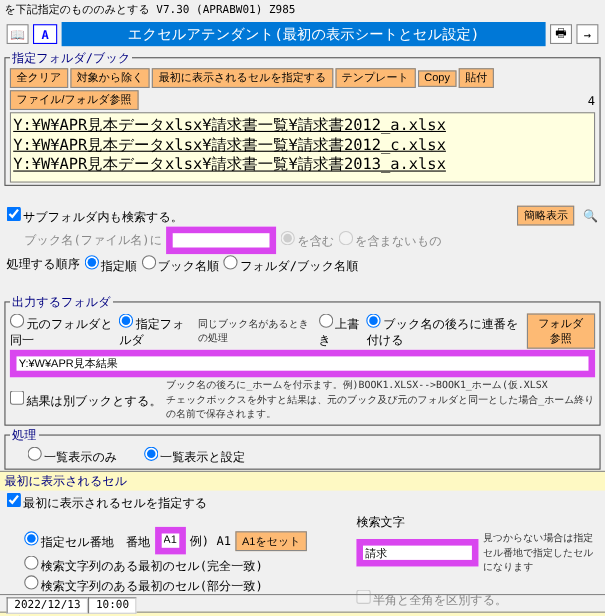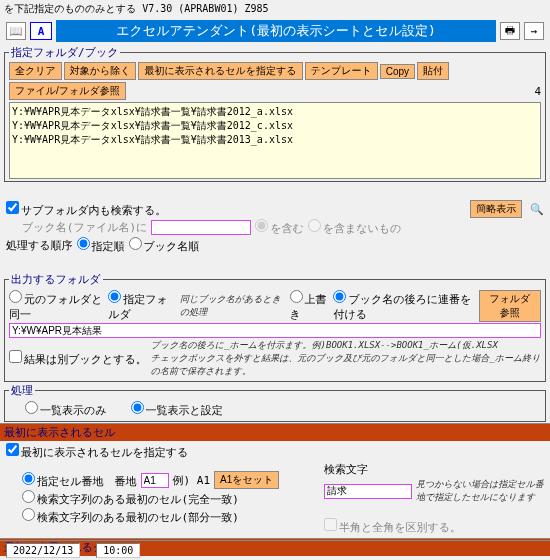--- a/index.html
+++ b/index.html
@@ -6,34 +6,34 @@
 body { font-family: "MS Gothic", "MS Pゴシック", monospace; font-size: 11px; background: #f0f0f0; width: 550px; height: 560px; overflow: hidden; }
 .title-bar { font-size: 10px; padding: 2px 4px; }
 .tool-row { display: flex; align-items: center; padding: 2px 6px; gap: 4px; }
 .icon-btn { width: 20px; height: 18px; border: 1px solid #888; background: #fff; display: flex; align-items: center; justify-content: center; font-size: 11px; }
 .app-logo { width: 22px; height: 18px; border: 1px solid #00f; background: #fff; color: #00f; font-weight: bold; display: flex; align-items: center; justify-content: center; }
 .blue-banner { flex: 1; background: #0078d7; color: #fff; text-align: center; padding: 2px; font-size: 13px; }
 fieldset { border: 1px solid #555; margin: 1px 4px; padding: 2px 4px; }
 legend { font-size: 11px; padding: 0 2px; color: #000080; }
 .btn { background: #fdba74; border: 1px solid #888; padding: 1px 5px; font-size: 10px; cursor: pointer; }
 .btn-row { display: flex; gap: 2px; align-items: center; flex-wrap: wrap; }
-.file-list { background: #ffffe0; border: 1px solid #888; height: 77px; padding: 2px; font-size: 10px; overflow: hidden; margin-top: 2px; }
+.file-list { background: #ffffe0; border: 1px solid #888; height: 64px; padding: 2px; font-size: 14px; overflow: hidden; margin-top: 2px; text-decoration: underline; }
 .file-list div { white-space: nowrap; }
 .row { display: flex; align-items: center; gap: 4px; margin: 1px 0; }
 input[type=checkbox], input[type=radio] { margin-right: 2px; }
-input[type=text] { border: 1px solid #d946ef; padding: 1px 2px; font-size: 10px; background: #fff; }
+input[type=text] { border: 6px solid #d946ef; padding: 1px 2px; font-size: 10px; background: #fff; }
 .fld-label { white-space: nowrap; }
-.small-note { font-size: 9px; color: #333; font-style: italic; }
+.small-note { font-size: 9px; color: #333; }
 .gray-text { color: #888; }
 .indent { margin-left: 16px; }
-.status-bar { position: absolute; bottom: 0; left: 0; right: 0; display: flex; gap: 16px; padding: 2px 6px; border-top: 1px solid #888; font-size: 10px; }
+.status-bar { position: absolute; bottom: 0; left: 0; right: 0; display: flex; gap: 0; padding: 2px 6px; border-top: 1px solid #888; font-size: 10px; }
 .status-cell { border: 1px inset #ccc; padding: 1px 6px; background: #fff; }
 .right { margin-left: auto; }
 .yellow-input { background: #ffffe0; }
-.sec-title { background: #c2410c; padding: 1px 4px; font-weight: normal; color: #000080; border-top: 1px solid #888; }
+.sec-title { background: #fef9c3; padding: 1px 4px; font-weight: normal; color: #000080; border-top: 1px solid #888; }
 </style>
 </head>
 <body>
 
 <div class="title-bar">を下記指定のもののみとする V7.30 (APRABW01)  Z985</div>
 
 <div class="tool-row">
   <span class="icon-btn">📖</span>
   <span class="app-logo">A</span>
   <div class="blue-banner">エクセルアテンダント(最初の表示シートとセル設定)</div>
@@ -69,20 +69,21 @@
   <div class="row indent gray-text">
     <span>ブック名(ファイル名)に</span>
     <input type="text" style="width: 100px;" disabled="">
     <label><input type="radio" disabled="" checked="" style=""><span>を含む</span></label>
     <label><input type="radio" disabled="" style=""><span>を含まないもの</span></label>
   </div>
   <div class="row">
     <span>処理する順序</span>
     <label><input type="radio" name="ord" checked="" style=""><span>指定順</span></label>
     <label><input type="radio" name="ord" style=""><span>ブック名順</span></label>
+    <label><input type="radio" name="ord" style=""><span>フォルダ/ブック名順</span></label>
   </div>
 </div>
 
 <fieldset>
   <legend>出力するフォルダ</legend>
   <div class="row">
     <label><input type="radio" name="of" style=""><span>元のフォルダと同一</span></label>
     <label><input type="radio" name="of" checked="" style=""><span>指定フォルダ</span></label>
     <span class="small-note">同じブック名があるときの処理</span>
     <label><input type="radio" name="ow" style=""><span>上書き</span></label>
@@ -123,21 +124,21 @@
         </div>
       <div class="row indent">
           <label><input type="radio" name="fc" style=""><span>検索文字列のある最初のセル(部分一致)</span></label>
         </div>
     </div>
     <div style="width:220px">
       <div class="row">
           <span>検索文字</span>
         </div>
       <div class="row">
-        <input type="text" class="yellow-input" style="width: 88px;" value="請求">
+        <input type="text" class="yellow-input" style="width: 111px;" value="請求">
         <span class="small-note">見つからない場合は指定セル番地で指定したセルになります</span>
       </div>
       <br>
       <label class="gray-text"><input type="checkbox" disabled="" style=""><span>半角と全角を区別する。</span></label>
     </div>
   </div>
 </div>
 
 <div class="sec-title">最初に表示されるシート</div>
 

